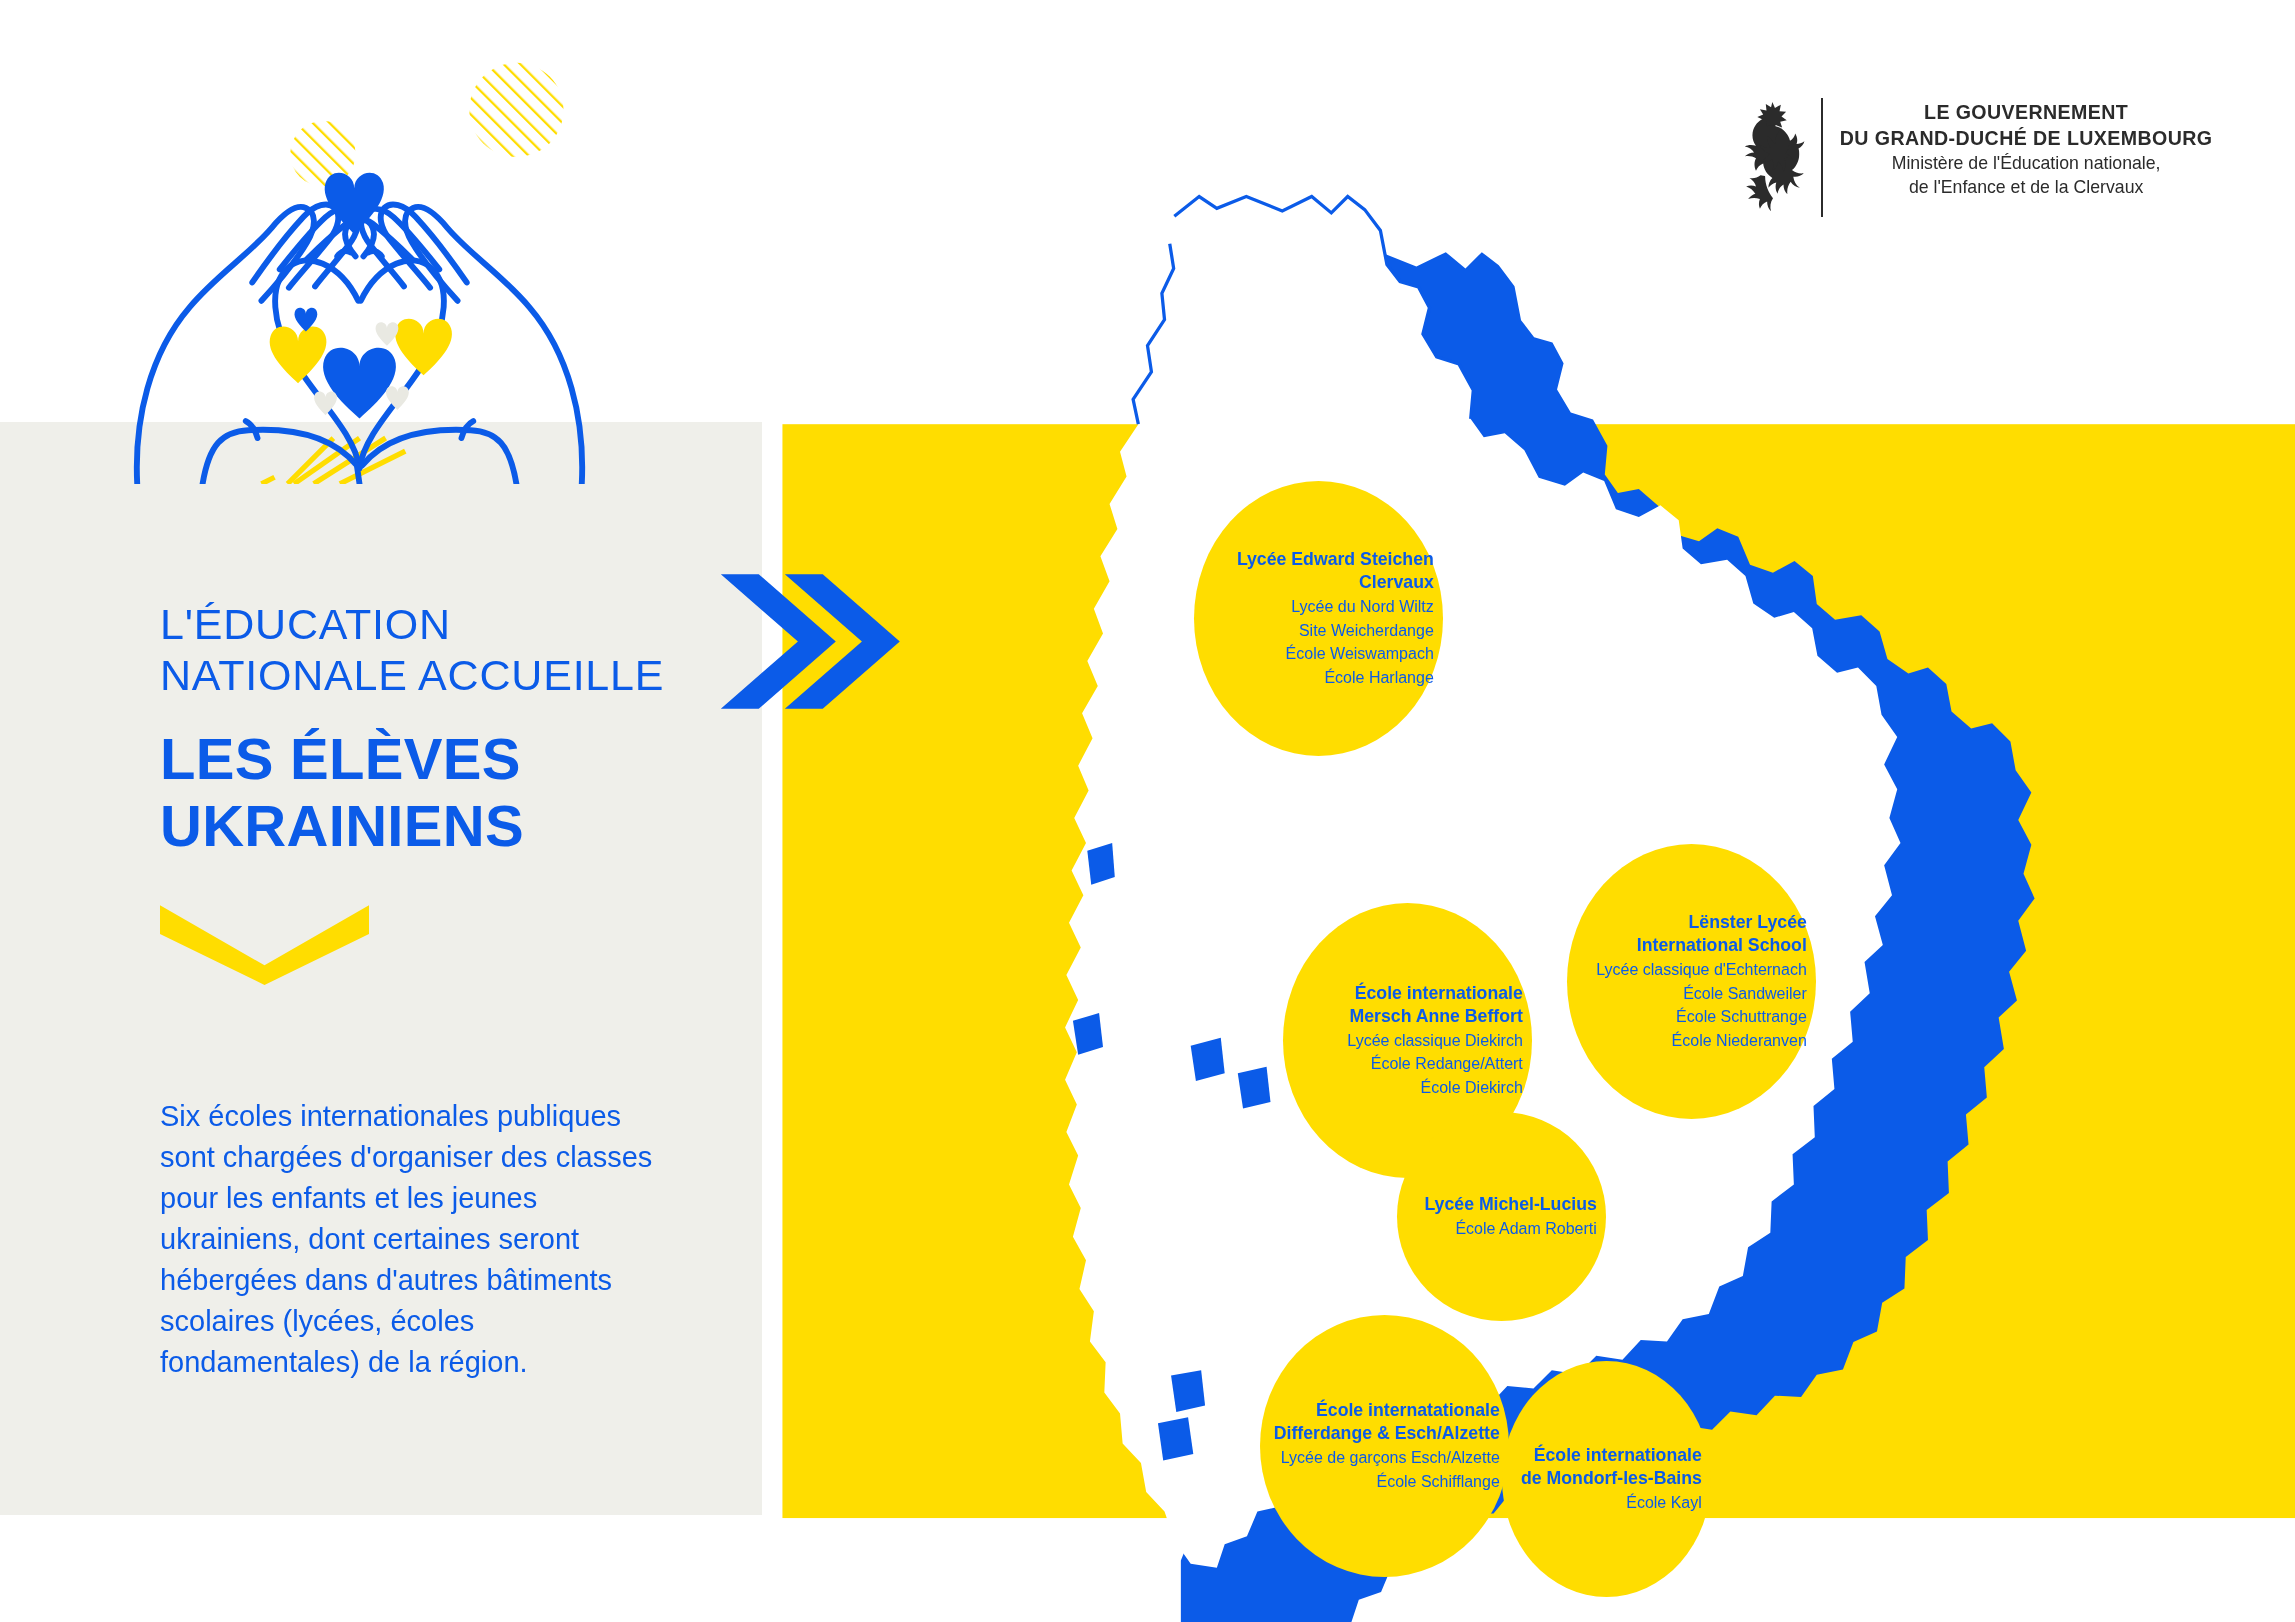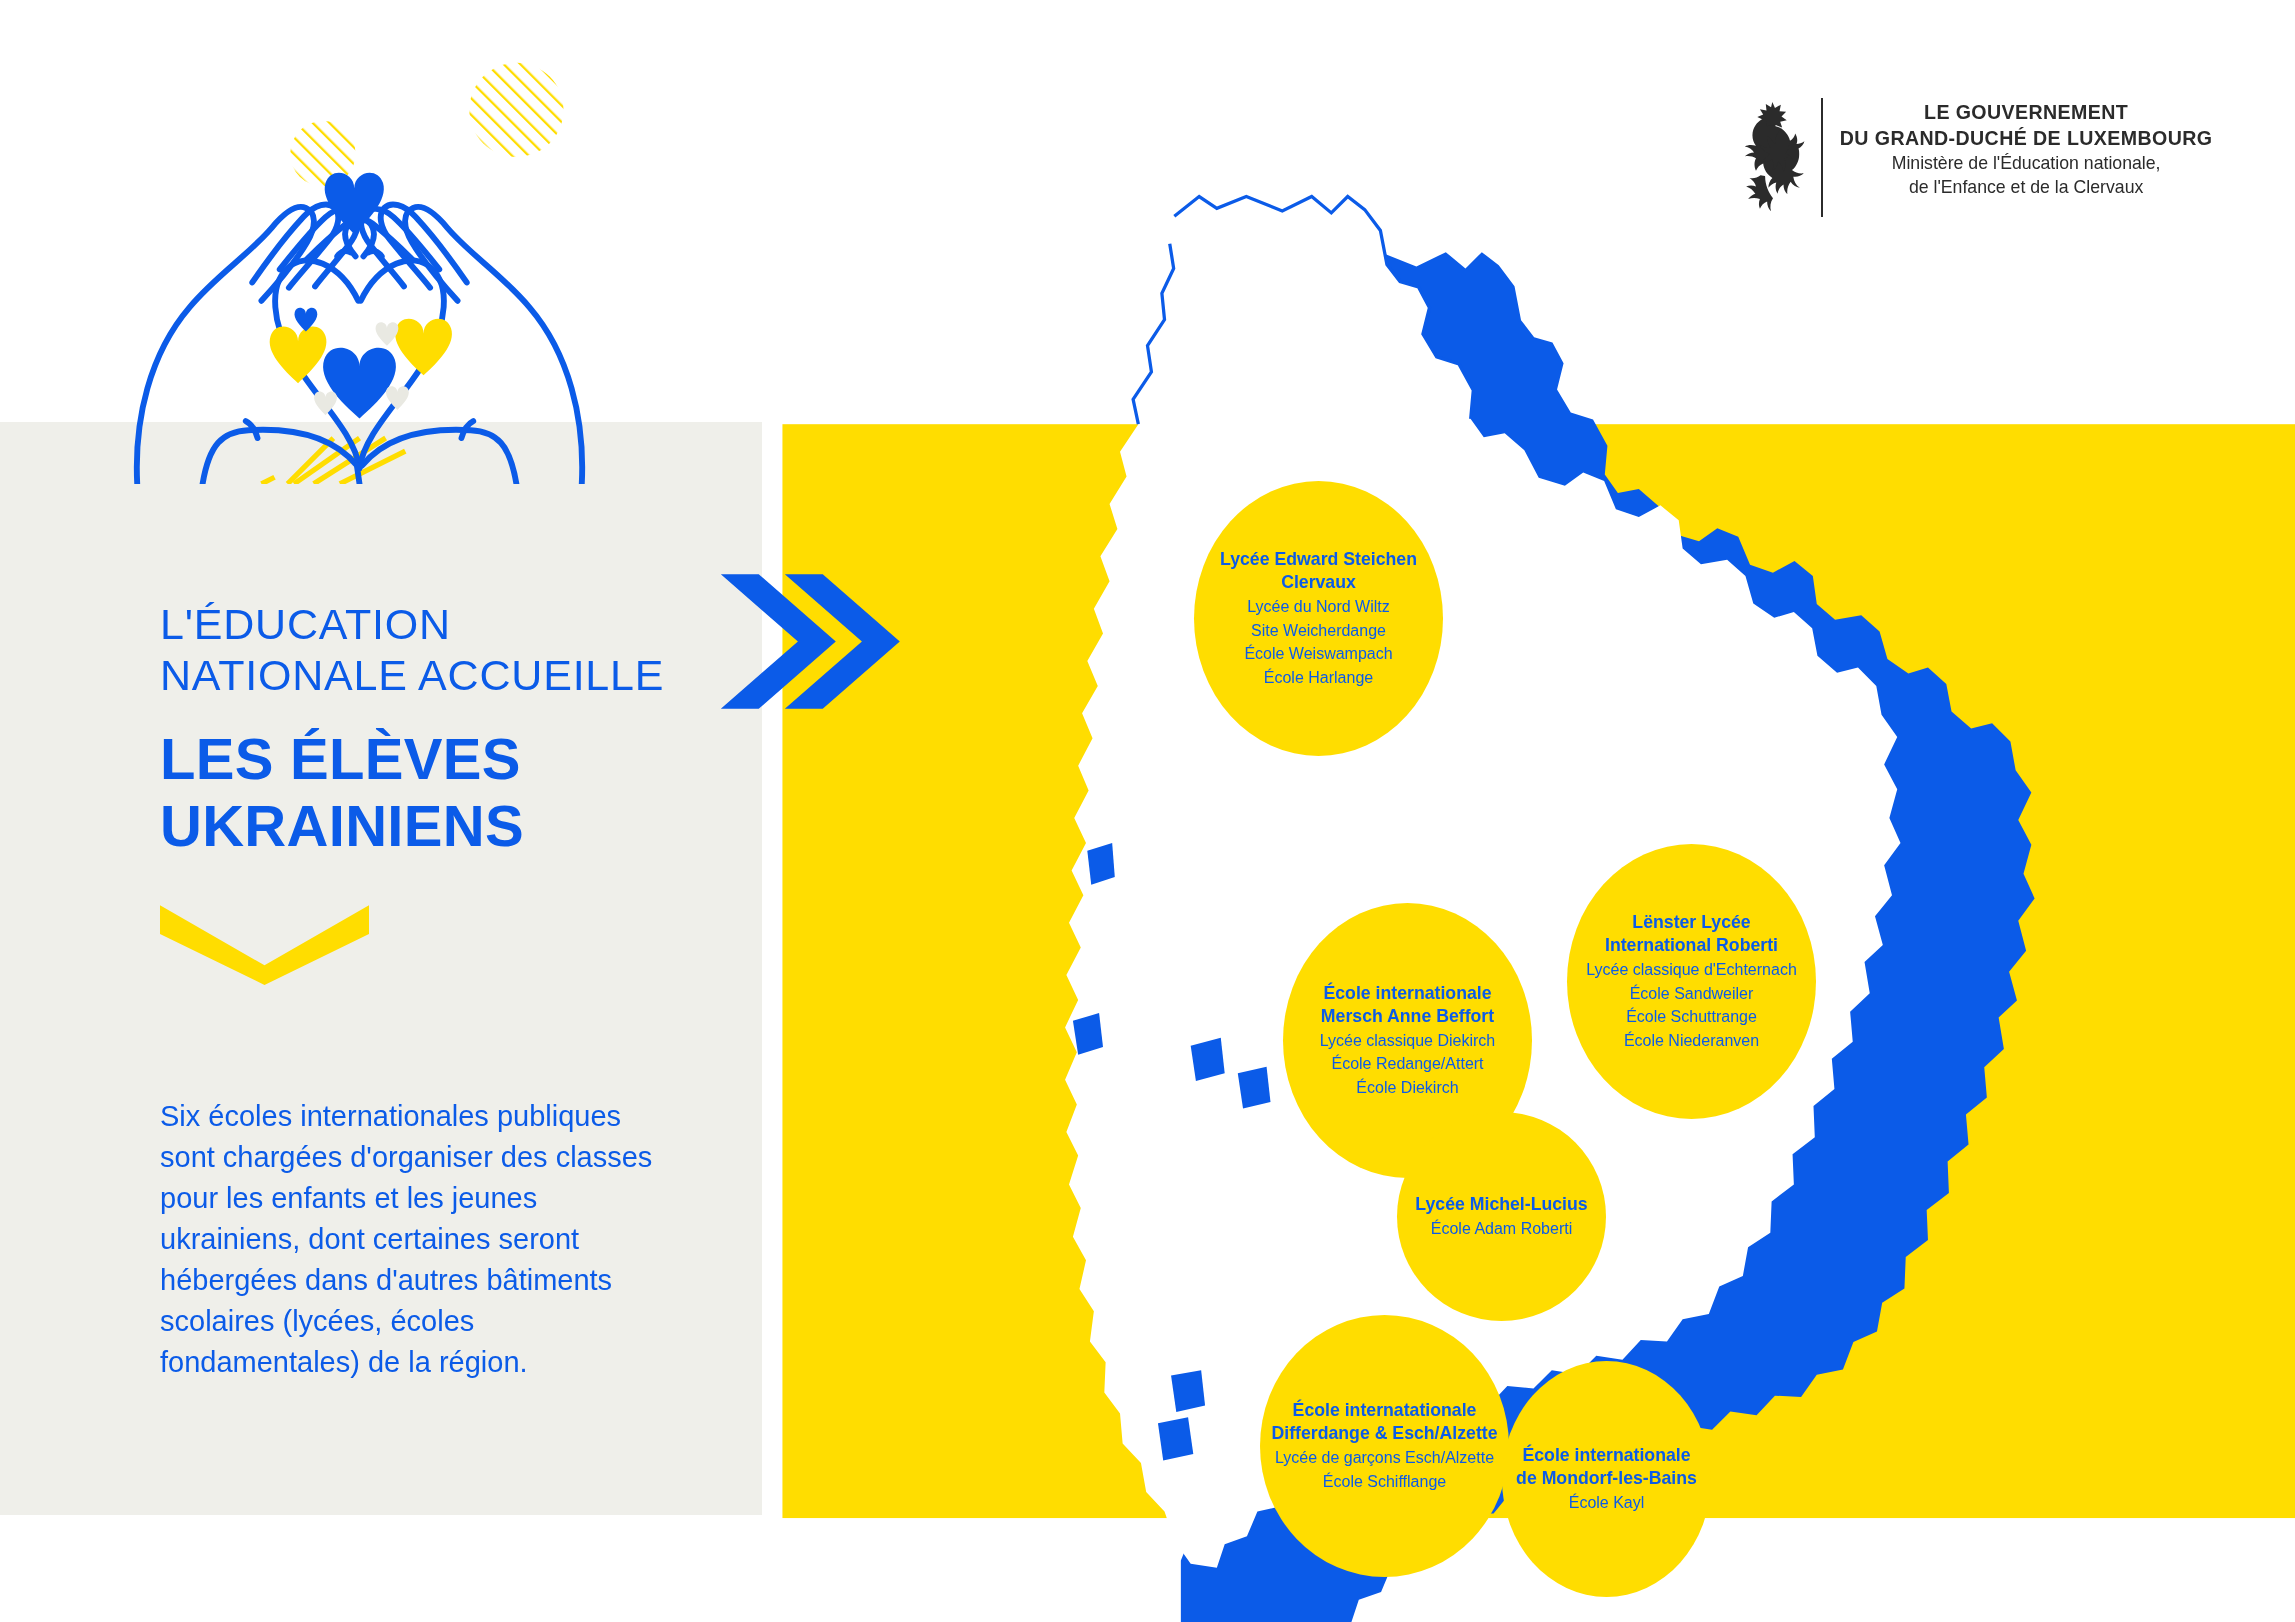--- a/index.html
+++ b/index.html
@@ -122,21 +122,21 @@
   .map-area svg{display:block;width:100%;height:100%;}
 
   
   .bubble{
     position:absolute;
     border-radius:50%;
     background:#FFDD00;
     display:flex;
     align-items:center;
     justify-content:center;
-    text-align:center;
+    text-align:right;
     z-index:5;
     box-sizing:border-box;
   }
   .bubble .bubble-inner{padding:0 9.2px;width:100%;}
   .bubble .b-title{
     color:#0B5BE8;
     font-weight:800;
     font-size:17.7px;
     line-height:23.6px;
   }
@@ -373,21 +373,21 @@
       <div class="b-item">Lycée du Nord Wiltz</div>
       <div class="b-item">Site Weicherdange</div>
       <div class="b-item">École Weiswampach</div>
       <div class="b-item">École Harlange</div>
     </div>
   </div>
 
   <div class="bubble" id="bubble-lenster">
     <div class="bubble-inner">
       <div class="b-title">Lënster Lycée</div>
-      <div class="b-title">International Roberti</div>
+      <div class="b-title">International School</div>
       <div class="b-item">Lycée classique d'Echternach</div>
       <div class="b-item">École Sandweiler</div>
       <div class="b-item">École Schuttrange</div>
       <div class="b-item">École Niederanven</div>
     </div>
   </div>
 
   <div class="bubble" id="bubble-mersch">
     <div class="bubble-inner">
       <div class="b-title">École internationale</div>

